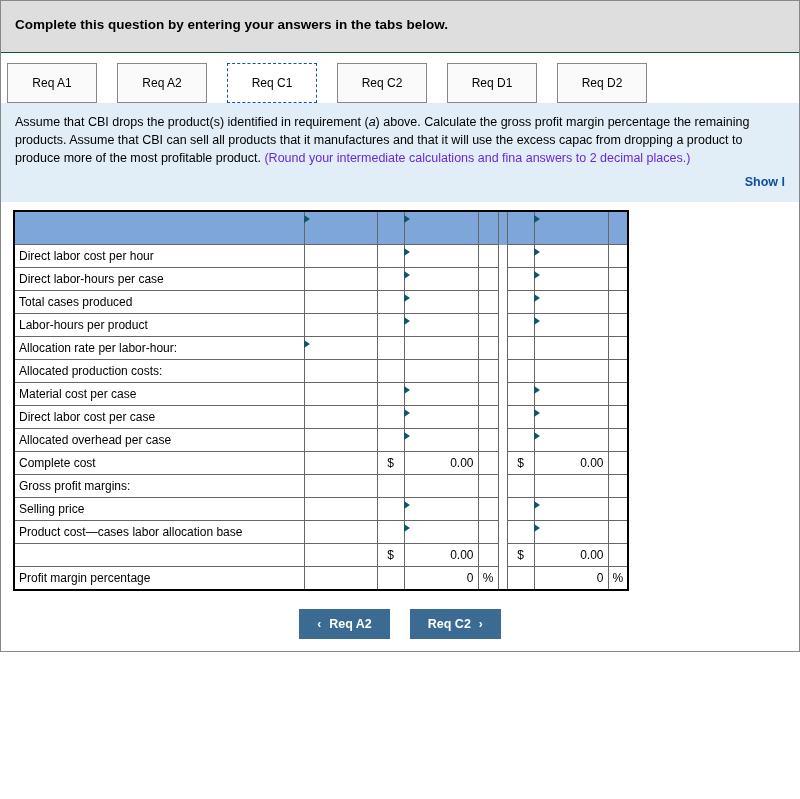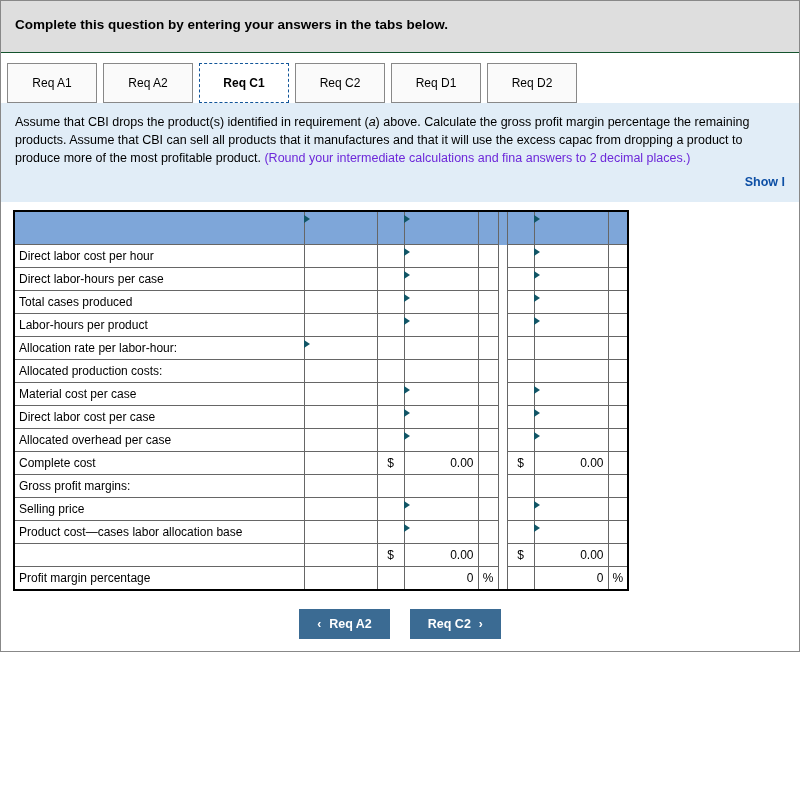--- a/index.html
+++ b/index.html
@@ -1,22 +1,22 @@
 <!DOCTYPE html>
 <html><head>
 <meta charset="utf-8">
 <style>
   * { box-sizing: border-box; margin: 0; padding: 0; }
   body { font-family: Arial, Helvetica, sans-serif; font-size: 12px; color: #000; background: #fff; }
   .wrap { border: 1px solid #888; width: 800px; }
   .header { background: #dedede; padding: 16px 14px 20px; border-bottom: 1px solid #14532d; }
   .header h3 { font-size: 13.5px; font-weight: bold; }
-  .tabs { display: flex; padding: 10px 6px 0; gap: 6px; background:#fff;}
+  .tabs { display: flex; padding: 10px 6px 0; gap: 20px; background:#fff;}
   .tab { width: 90px; height: 40px; display:flex; align-items:center; justify-content:center; border:1px solid #888; background:#fafafa; font-size:12px; cursor:pointer; }
-  .tab.active { border:1px dashed #115599; background:#fff; position:relative;font-weight:bold; }
+  .tab.active { border:1px dashed #115599; background:#fff; position:relative; }
   .instr { background:#e1edf7; padding:10px 14px 8px; font-size:12.5px; line-height:1.45; }
   .instr .red { color:#6d28d9; }
   .showl { text-align:right; color:#0d4fa5; font-weight:bold; padding:6px 0 2px;}
   .tablewrap { padding: 8px 0 8px 12px; }
   table.grid { border-collapse: collapse; border:2px solid #000; }
   table.grid td { border:1px solid #666; height:23px; font-size:12px; padding:0 4px; position:relative; }
   table.grid tr.hrow td { background:#7ea6d9; height:34px; }
   .lbl { width:290px; }
   .c1 { width:73px; }
   .c2a { width:27px; text-align:center;}

